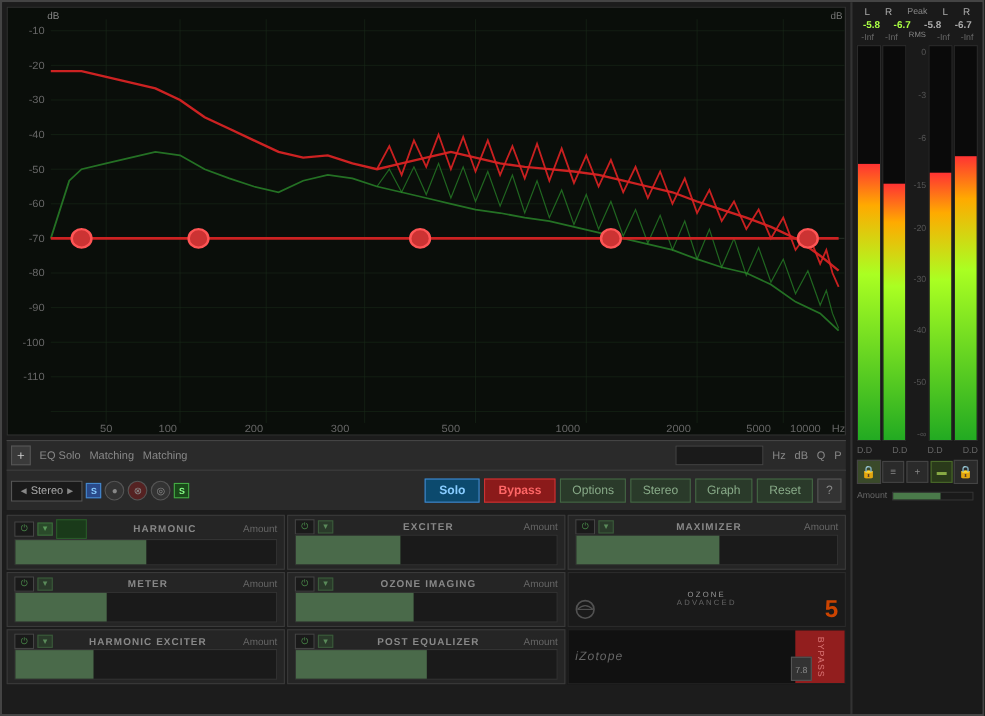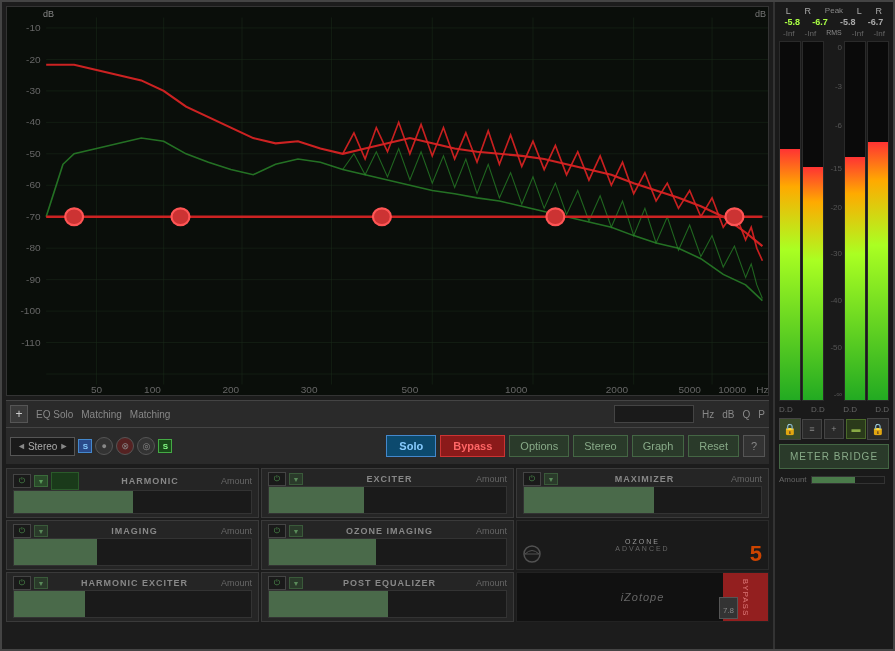--- a/index.html
+++ b/index.html
@@ -555,21 +555,21 @@
         </div>
       </div>
 
       <div class="module-row">
         <div class="module-block">
           <div class="module-header">
             <div class="module-controls">
               <button class="pwr-btn">⏻</button>
               <div style="width:14px;height:12px;background:#2a3a2a;border:1px solid #3a5a3a;display:flex;align-items:center;justify-content:center;font-size:7px;color:#5a8a5a;">▼</div>
             </div>
-            <span class="module-name">IMAGING</span>
+            <span class="module-name">METER</span>
             <span class="module-amount">Amount</span>
           </div>
           <div class="module-slider">
             <div class="module-slider-fill" style="width:35%;"></div>
           </div>
         </div>
         <div class="module-block">
           <div class="module-header">
             <div class="module-controls">
               <button class="pwr-btn">⏻</button>
@@ -621,21 +621,21 @@
             </div>
             <span class="module-name">POST EQUALIZER</span>
             <span class="module-amount">Amount</span>
           </div>
           <div class="module-slider">
             <div class="module-slider-fill" style="width:50%;"></div>
           </div>
         </div>
 
         <div class="module-block" style="background:#111;border-color:#222;position:relative;overflow:hidden;">
-          <div style="display:flex;align-items:center;justify-content:center;height:100%;gap:4px;">
+          <div style="display:flex;align-items:center;justify-content:flex-start;height:100%;gap:4px;">
             <span style="font-size:11px;letter-spacing:1px;color:#666;font-style:italic;">iZotope</span>
           </div>
 
           <div style="position:absolute;right:0;top:0;bottom:0;background:#aa2222;display:flex;align-items:center;padding:0 4px;opacity:0.85;">
             <span style="color:#ff8888;font-size:8px;letter-spacing:1px;transform:rotate(90deg);white-space:nowrap;">BYPASS</span>
           </div>
 
           <div style="position:absolute;bottom:2px;right:30px;background:#333;border:1px solid #555;padding:1px 3px;">
             <span style="font-size:8px;color:#888;">7.8</span>
           </div>
@@ -712,21 +712,20 @@
     <div class="lock-controls">
       <button class="lock-btn active">🔒</button>
       <div class="file-btns">
         <button class="file-btn">≡</button>
         <button class="file-btn">+</button>
         <button class="file-btn" style="background:#2a3a1a;border-color:#4a6a2a;color:#88aa44;">▬</button>
       </div>
       <button class="lock-btn">🔒</button>
     </div>
 
-    <button class="meter-bridge-btn">METER BRIDGE</button>
 
     <div style="display:flex;align-items:center;justify-content:space-between;margin-top:2px;">
       <span style="font-size:8px;color:#666;">Amount</span>
       <div style="flex:1;height:8px;background:#1a1a1a;border:1px solid #333;margin:0 4px;position:relative;">
         <div style="position:absolute;left:0;top:0;bottom:0;width:60%;background:#4a7a4a;"></div>
       </div>
     </div>
   </div>
 </div>
 

